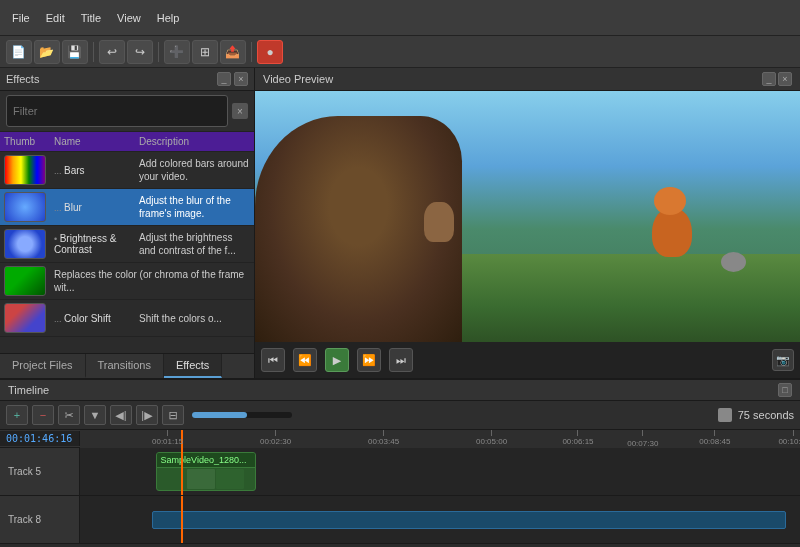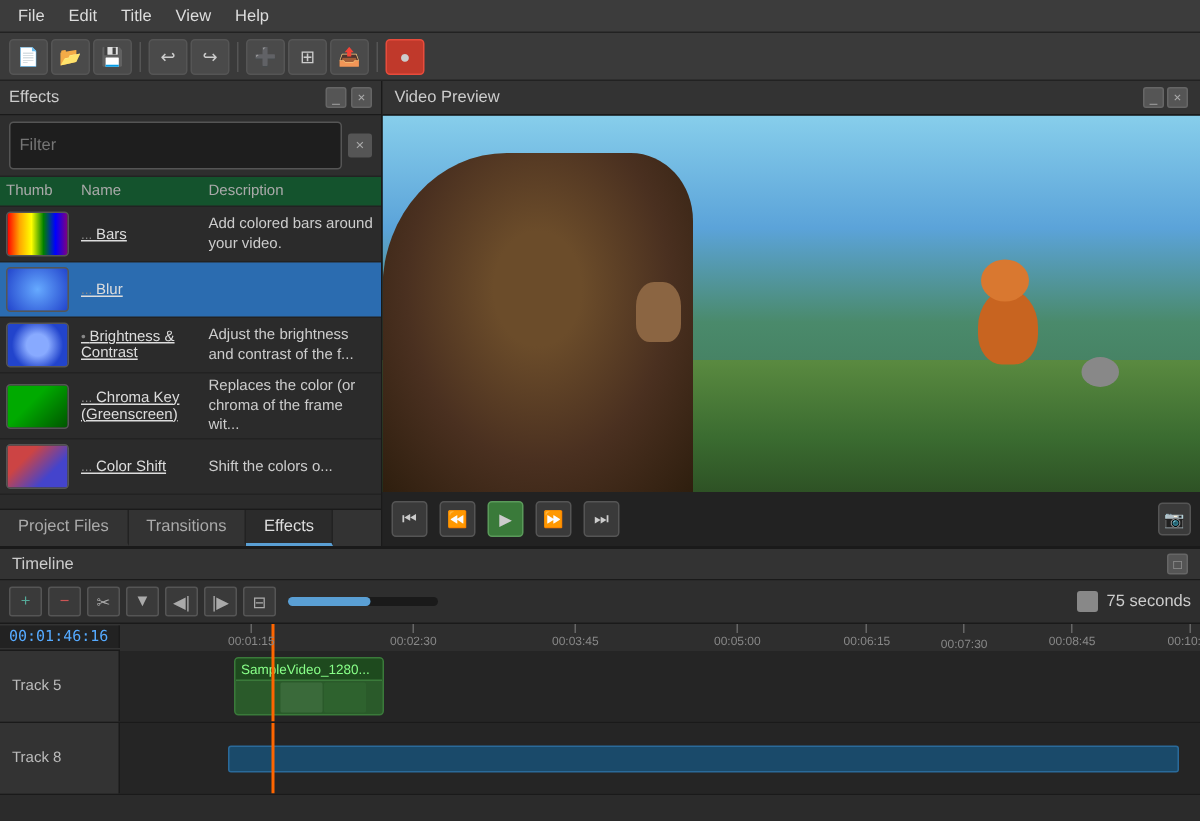--- a/index.html
+++ b/index.html
@@ -9,21 +9,21 @@
       background: #2b2b2b;
       font-family: 'Segoe UI', Arial, sans-serif;
       font-size: 11px;
       color: #ddd;
       overflow: hidden;
     }
 
     
     #menubar {
       background: #3c3c3c;
-      height: 22px;
+      height: 36px;
       display: flex;
       align-items: center;
       padding: 0 4px;
       border-bottom: 1px solid #222;
     }
     .menu-item {
       padding: 2px 8px;
       color: #ddd;
       cursor: pointer;
       font-size: 11px;
@@ -140,21 +140,21 @@
       color: #aaa;
     }
 
     
     #effects-table {
       flex: 1;
       overflow-y: auto;
     }
     .effects-col-header {
       display: flex;
-      background: #14532d;
+      background: #4c1d95;
       border-bottom: 1px solid #222;
       padding: 2px 0;
     }
     .col-thumb { width: 50px; padding: 2px 4px; font-size: 10px; color: #aaa; }
     .col-name { width: 85px; padding: 2px 4px; font-size: 10px; color: #aaa; }
     .col-desc { flex: 1; padding: 2px 4px; font-size: 10px; color: #aaa; }
 
     .effect-row {
       display: flex;
       align-items: center;
@@ -188,21 +188,20 @@
     .thumb-blur { background: radial-gradient(circle, #6af, #24c); }
     .thumb-brightness { background: radial-gradient(circle, #8af 30%, #24c 70%); }
     .thumb-chromakey { background: linear-gradient(135deg, #0a0 40%, #050 100%); }
     .thumb-color { background: linear-gradient(135deg, #c44 30%, #44c 70%); }
 
     .effect-name-cell {
       width: 85px;
       padding: 2px 4px;
       font-size: 10px;
       color: #ddd;
-      text-decoration: underline;
     }
     .effect-name-dots {
       font-size: 9px;
       color: #888;
     }
     .effect-desc-cell {
       flex: 1;
       padding: 2px 4px;
       font-size: 10px;
       color: #ccc;
@@ -676,40 +675,37 @@
       </div>
 
       <div class="effect-row selected">
         <div class="effect-thumb">
           <div class="thumb-img thumb-blur"></div>
         </div>
         <div class="effect-name-cell">
           <span class="effect-name-dots">... </span>
           <span>Blur</span>
         </div>
+        <div class="effect-desc-cell">Adjust the blur of the frame's image.</div>
       </div>
 
       <div class="effect-row">
         <div class="effect-thumb">
           <div class="thumb-img thumb-brightness"></div>
         </div>
         <div class="effect-name-cell">
           <span class="effect-name-dots">• </span>
           <span>Brightness &amp; Contrast</span>
         </div>
         <div class="effect-desc-cell">Adjust the brightness and contrast of the f...</div>
       </div>
 
       <div class="effect-row">
         <div class="effect-thumb">
           <div class="thumb-img thumb-chromakey"></div>
-        </div>
-        <div class="effect-name-cell">
-          <span class="effect-name-dots">... </span>
-          <span>Chroma Key (Greenscreen)</span>
         </div>
         <div class="effect-desc-cell">Replaces the color (or chroma of the frame wit...</div>
       </div>
 
       <div class="effect-row">
         <div class="effect-thumb">
           <div class="thumb-img thumb-color"></div>
         </div>
         <div class="effect-name-cell">
           <span class="effect-name-dots">... </span>

